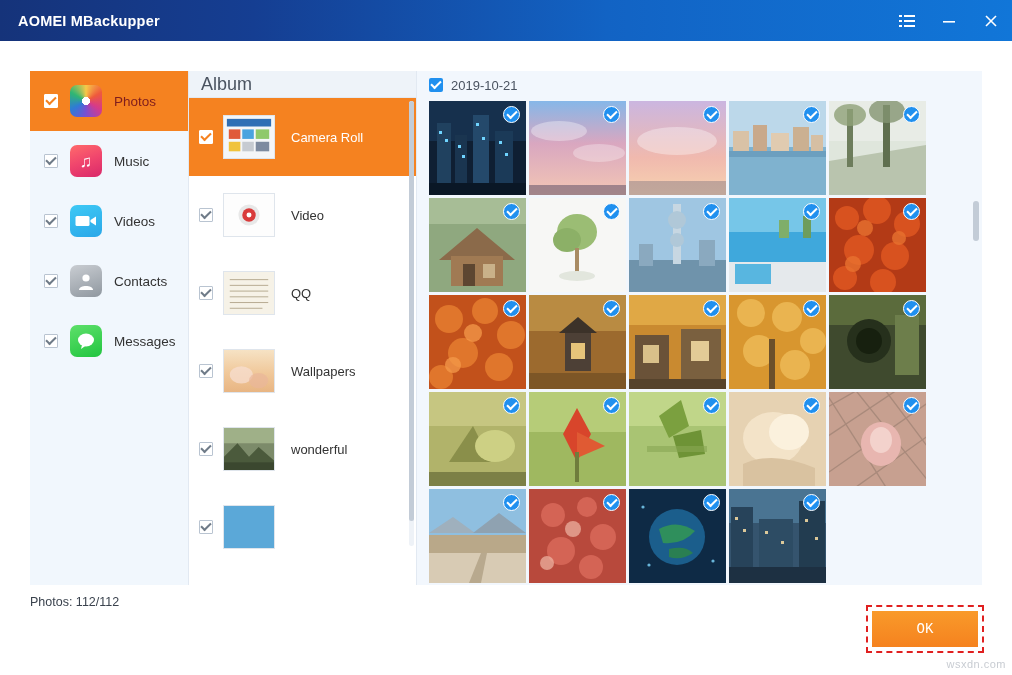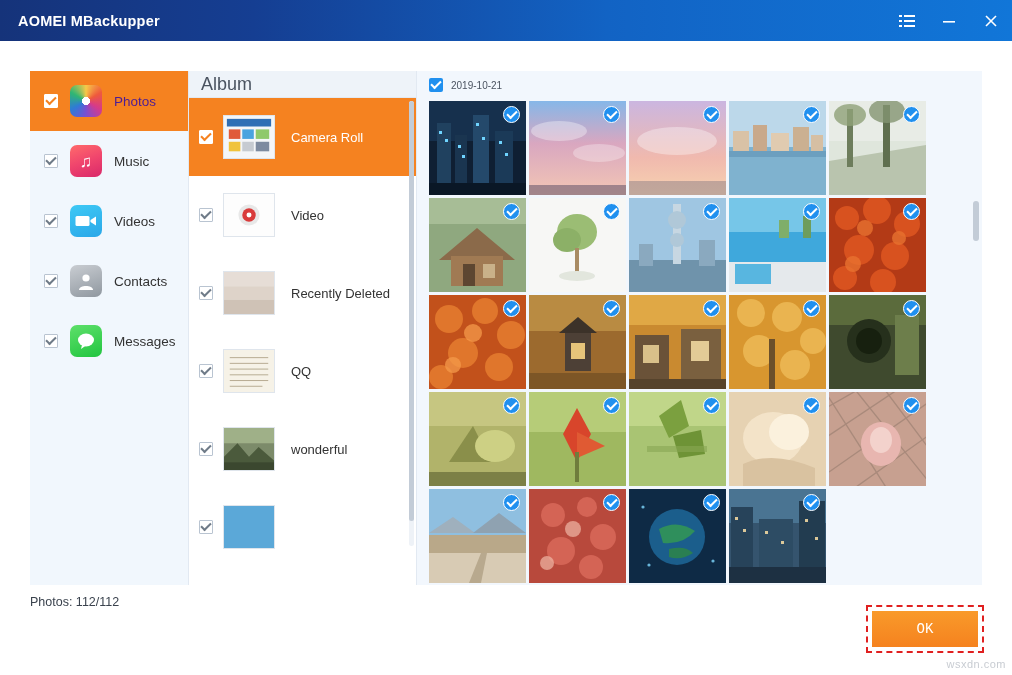--- a/index.html
+++ b/index.html
@@ -85,21 +85,21 @@
     height: 60px;
     display: flex;
     align-items: center;
     padding-left: 14px;
     box-sizing: border-box;
     position: relative;
   }
   .cat-item.selected {
     background: #f58220;
   }
-  .cat-item.selected .cat-label { color: #4c1d95; text-align: center; }
+  .cat-item.selected .cat-label { color: #7f1d1d; text-align: center; }
   .cat-label {
     margin-left: 12px;
     font-size: 13.5px;
     color: #333333;
   }
   .chk {
     width: 14px;
     height: 14px;
     border: 1px solid #b9c4d1;
     background: #ffffff;
@@ -234,21 +234,21 @@
     flex: 1 1 auto;
     background: #f2f7fd;
     position: relative;
     overflow: hidden;
   }
   .date-row {
     height: 28px;
     display: flex;
     align-items: center;
     padding-left: 12px;
-    font-size: 10px;
+    font-size: 13px;
     color: #4a5360;
   }
   .date-row .chk { margin-right: 8px; }
   .chk.blue {
     border: none;
     background: #2090ef;
     border-radius: 2px;
   }
   .chk.blue::after {
     border-left-color: #ffffff;
@@ -473,51 +473,57 @@
               <svg class="t" viewBox="0 0 52 44" preserveAspectRatio="none">
                 <rect width="52" height="44" fill="#fdfdfd"></rect>
                 <circle cx="26" cy="22" r="11" fill="#e8e8e8"></circle>
                 <circle cx="26" cy="22" r="7" fill="#d93b3b"></circle>
                 <circle cx="26" cy="22" r="2.6" fill="#ffffff"></circle>
               </svg>
             </div>
             <div class="album-label">Video</div>
           </div>
 
-          <div class="album-item">
-            <div class="chk on"></div>
-            <div class="album-thumb">
-              <svg class="t" viewBox="0 0 52 44" preserveAspectRatio="none">
-                <rect width="52" height="44" fill="#efe9e4"></rect>
-                <rect y="0" width="52" height="15" fill="#e6ddd6"></rect>
-                <rect y="15" width="52" height="14" fill="#ded3c9"></rect>
-                <rect y="29" width="52" height="15" fill="#cfc2b6"></rect>
-              </svg>
-            </div>
-            <div class="album-label">Recently Deleted</div>
-          </div>
 
           <div class="album-item">
             <div class="chk on"></div>
             <div class="album-thumb">
               <svg class="t" viewBox="0 0 52 44" preserveAspectRatio="none">
                 <rect width="52" height="44" fill="#f6f2e7"></rect>
                 <g stroke="#b5a98f" stroke-width="1">
                   <line x1="6" y1="8" x2="46" y2="8"></line>
                   <line x1="6" y1="14" x2="46" y2="14"></line>
                   <line x1="6" y1="20" x2="46" y2="20"></line>
                   <line x1="6" y1="26" x2="46" y2="26"></line>
                   <line x1="6" y1="32" x2="46" y2="32"></line>
                   <line x1="6" y1="38" x2="40" y2="38"></line>
                 </g>
               </svg>
             </div>
             <div class="album-label">QQ</div>
           </div>
 
+          <div class="album-item">
+            <div class="chk on"></div>
+            <div class="album-thumb">
+              <svg class="t" viewBox="0 0 52 44" preserveAspectRatio="none">
+                <defs>
+                  <linearGradient id="wpg" x1="0" y1="0" x2="0" y2="1">
+                    <stop offset="0%" stop-color="#f6e2c4"></stop>
+                    <stop offset="55%" stop-color="#f0c89a"></stop>
+                    <stop offset="100%" stop-color="#e8b583"></stop>
+                  </linearGradient>
+                </defs>
+                <rect width="52" height="44" fill="url(#wpg)"></rect>
+                <ellipse cx="18" cy="26" rx="12" ry="9" fill="#f7ded0" opacity="0.75"></ellipse>
+                <ellipse cx="36" cy="32" rx="10" ry="8" fill="#e9b79a" opacity="0.7"></ellipse>
+              </svg>
+            </div>
+            <div class="album-label">Wallpapers</div>
+          </div>
 
           <div class="album-item">
             <div class="chk on"></div>
             <div class="album-thumb">
               <svg class="t" viewBox="0 0 52 44" preserveAspectRatio="none">
                 <rect width="52" height="44" fill="#7c8b6a"></rect>
                 <rect y="0" width="52" height="16" fill="#9fb088"></rect>
                 <path d="M0 30 L14 16 L26 30 L36 20 L52 34 L52 44 L0 44 Z" fill="#4b5a3c"></path>
                 <rect y="36" width="52" height="8" fill="#3b472f"></rect>
               </svg>

